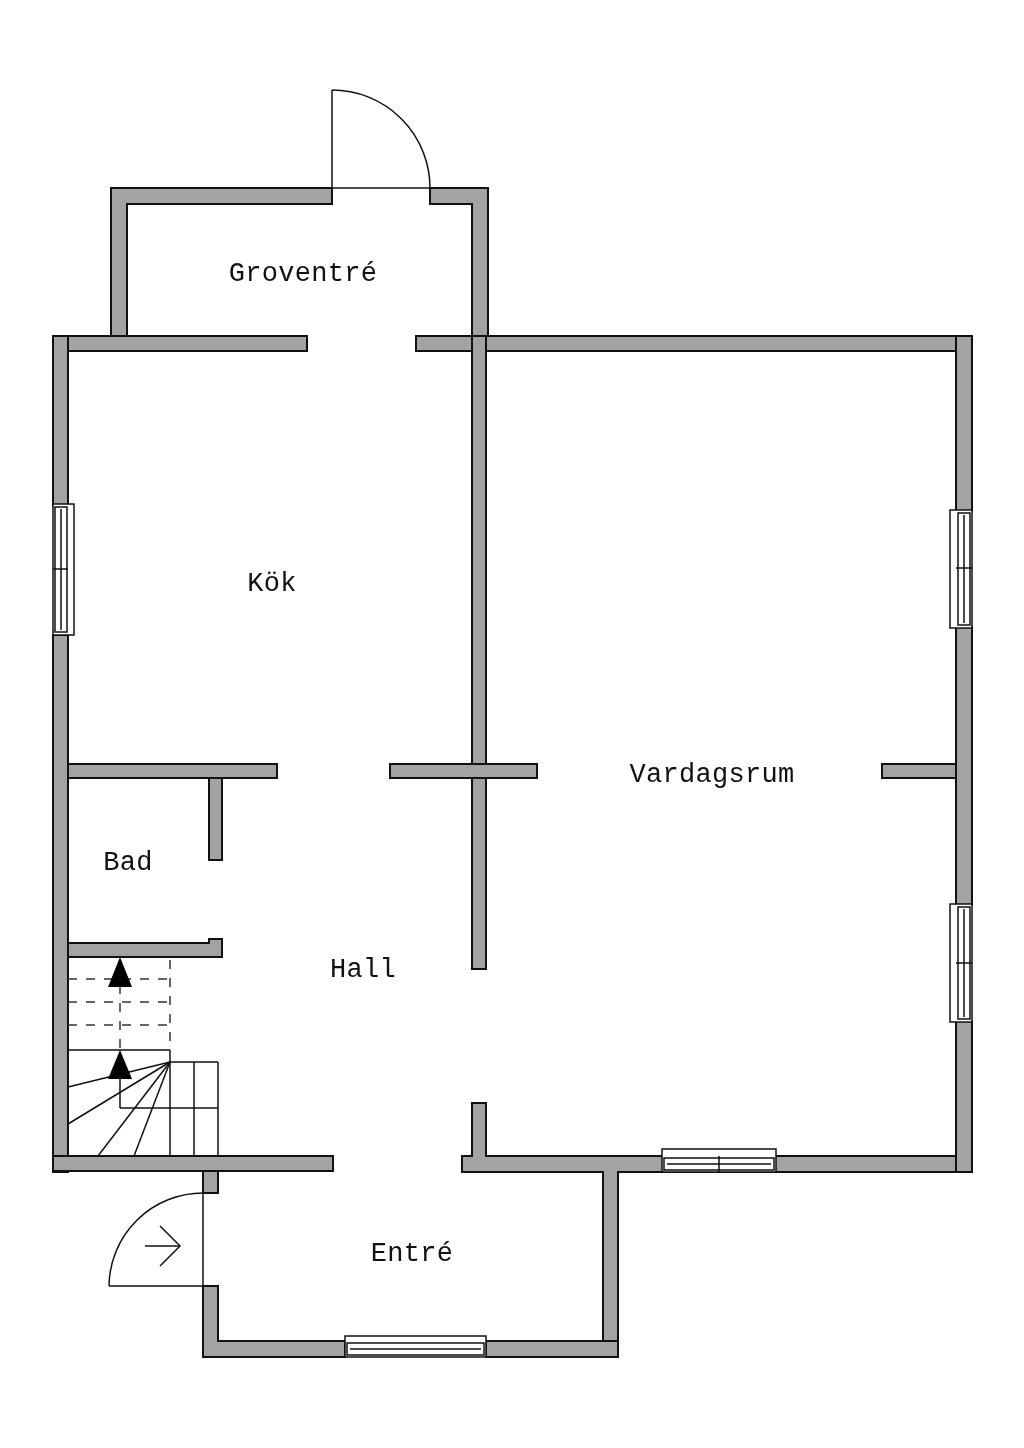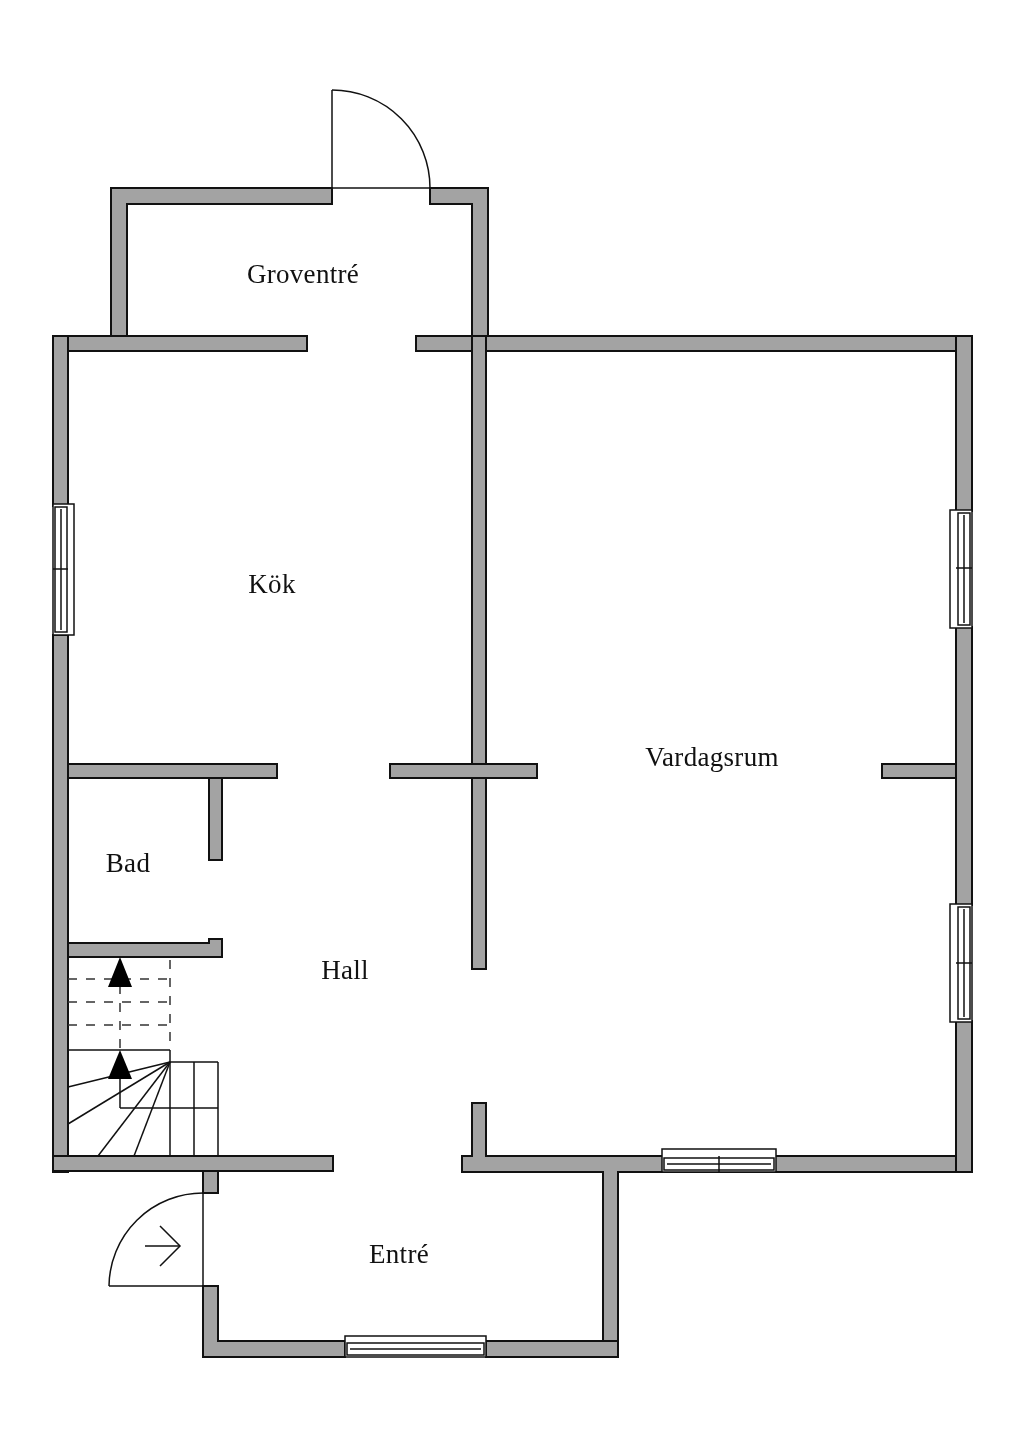--- a/index.html
+++ b/index.html
@@ -6,21 +6,21 @@
     body { width: 1024px; height: 1448px; position: relative; overflow: hidden; }
     #plan { position: absolute; left: 0; top: 0; }
     .wall { fill: #a3a3a3; stroke: #111111; stroke-width: 2; }
     .thin { fill: none; stroke: #111111; stroke-width: 1.5; }
     .win-frame { fill: #ffffff; stroke: #111111; stroke-width: 1.5; }
     .stair { fill: none; stroke: #111111; stroke-width: 1.5; }
     .stair-dash { fill: none; stroke: #333333; stroke-width: 1.5; stroke-dasharray: 9 9; }
     .arrowhead { fill: #000000; }
     .room-label {
       position: absolute;
-      font-family: Liberation Serif, serif;
+      font-family: Liberation Mono, monospace;
       font-size: 27px;
       color: #111111;
       transform: translate(-50%, -50%);
       white-space: nowrap;
       letter-spacing: 0.3px;
       text-align: center;
     }
   </style>
 </head>
 <body>
@@ -130,16 +130,16 @@
     <line class="thin" x1="109" y1="1286" x2="203" y2="1286"></line>
     <g>
       <line class="thin" x1="145" y1="1246" x2="180" y2="1246"></line>
       <polyline class="thin" points="160,1226 180,1246 160,1266"></polyline>
     </g>
   </g>
 </svg>
 
 <div class="room-label" style="left:303px; top:274px;">Groventré</div>
 <div class="room-label" style="left:272px; top:584px;">Kök</div>
-<div class="room-label" style="left:712px; top:757px;">Vardagsrum</div>
+<div class="room-label" style="left:712px; top:775px;">Vardagsrum</div>
 <div class="room-label" style="left:128px; top:863px;">Bad</div>
-<div class="room-label" style="left:345px; top:970px;">Hall</div>
-<div class="room-label" style="left:399px; top:1254px;">Entré</div>
+<div class="room-label" style="left:363px; top:970px;">Hall</div>
+<div class="room-label" style="left:412px; top:1254px;">Entré</div>
 
 </body></html>

